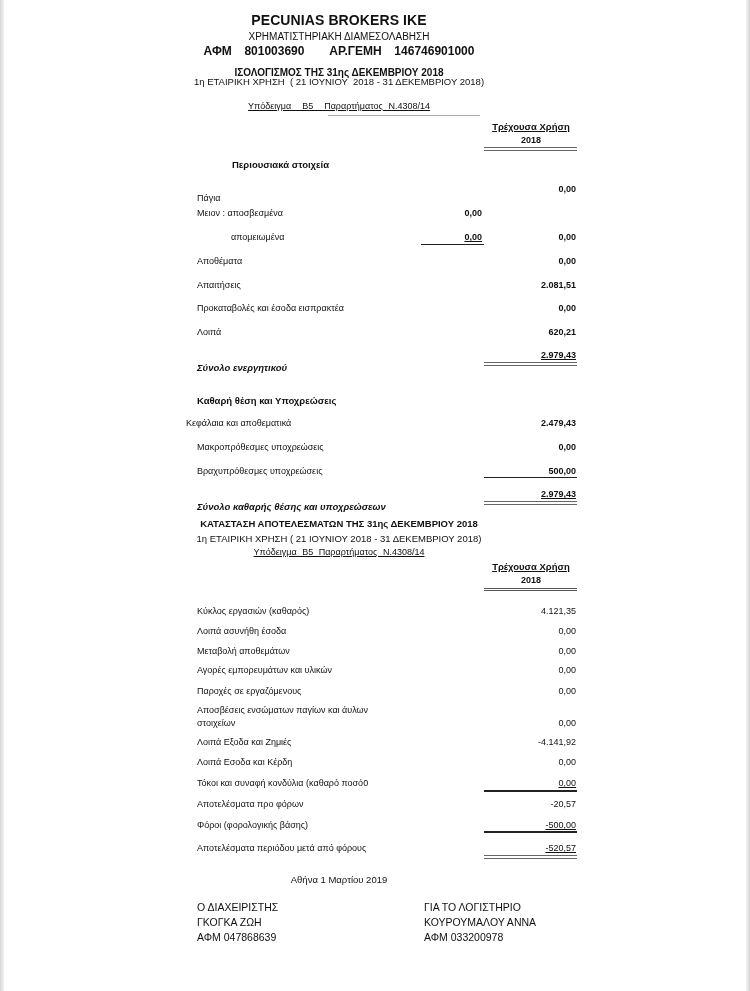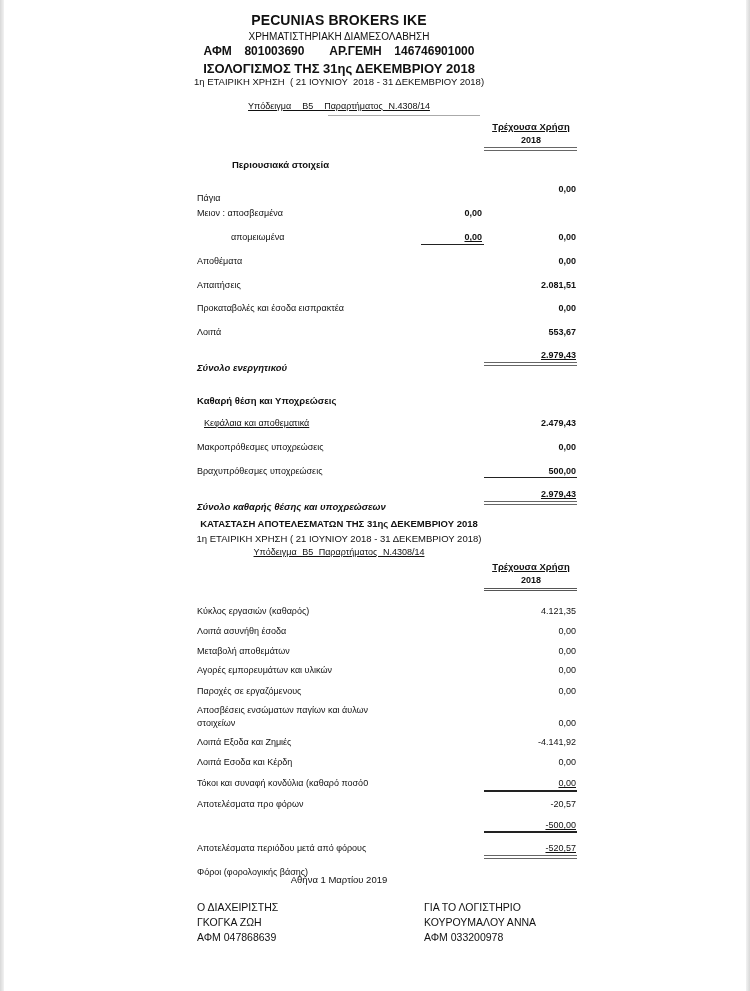--- a/index.html
+++ b/index.html
@@ -9,21 +9,21 @@
     font-family: "Liberation Sans", sans-serif;
     color: #111;
   }
   .edge-l { position: absolute; left: 0; top: 0; width: 4px; height: 991px; background: linear-gradient(to right, #d8d8d8, #f2f2f2); }
   .edge-r { position: absolute; right: 0; top: 0; width: 4px; height: 991px; background: linear-gradient(to left, #d8d8d8, #f2f2f2); }
   .abs { position: absolute; white-space: nowrap; }
   .center { left: 0; width: 678px; text-align: center; }
   .h-company { top: 12px; font-size: 14px; font-weight: bold; letter-spacing: 0.1px; }
   .h-activity { top: 31px; font-size: 10px; }
   .h-ids { top: 44px; font-size: 12px; font-weight: bold; word-spacing: 3px; }
-  .h-title { top: 61px; font-size: 13px; font-weight: bold; }
+  .h-title { top: 67px; font-size: 10px; font-weight: bold; }
   .h-period { top: 76px; font-size: 9.5px; font-weight: normal; }
   .h-model { top: 101px; font-size: 9px; text-decoration: underline; word-spacing: 3px; }
   .colhdr-title { font-size: 9.5px; font-weight: bold; text-decoration: underline; }
   .colhdr-year { font-size: 9px; font-weight: bold; }
   .dbl { position: absolute; height: 1px; border-top: 1px solid #555; border-bottom: 1px solid #555; }
   .dbl2 { position: absolute; height: 2px; border-top: 1px solid #666; border-bottom: 1px solid #666; }
   .sgl { position: absolute; height: 0; border-top: 1.5px solid #222; }
   .lbl { font-size: 9px; }
   .lbl-b { font-size: 9.5px; font-weight: bold; }
   .lbl-bi { font-size: 9.5px; font-weight: bold; font-style: italic; margin-top: 12px; }
@@ -76,31 +76,31 @@
 <div>
   <div class="abs lbl" style="left:197px; top:280px;">Απαιτήσεις</div>
   <div class="abs num-b" style="left:486px; top:280px;">2.081,51</div>
 </div>
 <div>
   <div class="abs lbl" style="left:197px; top:303px;">Προκαταβολές και έσοδα εισπρακτέα</div>
   <div class="abs num-b" style="left:486px; top:303px;">0,00</div>
 </div>
 <div>
   <div class="abs lbl" style="left:197px; top:327px;">Λοιπά</div>
-  <div class="abs num-b" style="left:486px; top:327px;">553,67</div>
+  <div class="abs num-b" style="left:486px; top:327px;">620,21</div>
 </div>
 <div>
   <div class="abs lbl-bi" style="left:197px; top:350px;">Σύνολο ενεργητικού</div>
   <div class="abs num-b" style="left:486px; top:350px; text-decoration: underline;">2.979,43</div>
 </div>
 <div class="dbl2" style="left:484px; top:362px; width:93px;"></div>
 
 <div class="abs lbl-b" style="left:197px; top:395px;">Καθαρή θέση και Υποχρεώσεις</div>
 <div>
-  <div class="abs lbl" style="left:204px; top:418px;text-decoration:underline;">Κεφάλαια και αποθεματικά</div>
+  <div class="abs lbl" style="left:186px; top:418px;">Κεφάλαια και αποθεματικά</div>
   <div class="abs num-b" style="left:486px; top:418px;">2.479,43</div>
 </div>
 <div>
   <div class="abs lbl" style="left:197px; top:442px;">Μακροπρόθεσμες  υποχρεώσεις</div>
   <div class="abs num-b" style="left:486px; top:442px;">0,00</div>
 </div>
 <div>
   <div class="abs lbl" style="left:197px; top:466px;">Βραχυπρόθεσμες υποχρεώσεις</div>
   <div class="abs num-b" style="left:486px; top:466px;">500,00</div>
 </div>
@@ -154,21 +154,21 @@
 <div>
   <div class="abs lbl" style="left:197px; top:778px;">Τόκοι και συναφή κονδύλια (καθαρό ποσό0</div>
   <div class="abs num" style="left:486px; top:778px; text-decoration: underline;">0,00</div>
 </div>
 <div class="sgl" style="left:484px; top:790px; width:93px; border-top-width:2px;"></div>
 <div>
   <div class="abs lbl" style="left:197px; top:799px;">Αποτελέσματα προ φόρων</div>
   <div class="abs num" style="left:486px; top:799px;">-20,57</div>
 </div>
 <div>
-  <div class="abs lbl" style="left:197px; top:820px;margin-top:47px;">Φόροι (φορολογικής βάσης)</div>
+  <div class="abs lbl" style="left:197px; top:820px;">Φόροι (φορολογικής βάσης)</div>
   <div class="abs num" style="left:486px; top:820px; text-decoration: underline;">-500,00</div>
 </div>
 <div class="sgl" style="left:484px; top:831px; width:93px; border-top-width:2px;"></div>
 <div>
   <div class="abs lbl" style="left:197px; top:843px;">Αποτελέσματα περιόδου μετά από φόρους</div>
   <div class="abs num" style="left:486px; top:843px; text-decoration: underline;">-520,57</div>
 </div>
 <div class="dbl2" style="left:484px; top:855px; width:93px;"></div>
 
 <div class="abs center date" style="top:874px;">Αθήνα 1  Μαρτίου  2019</div>

